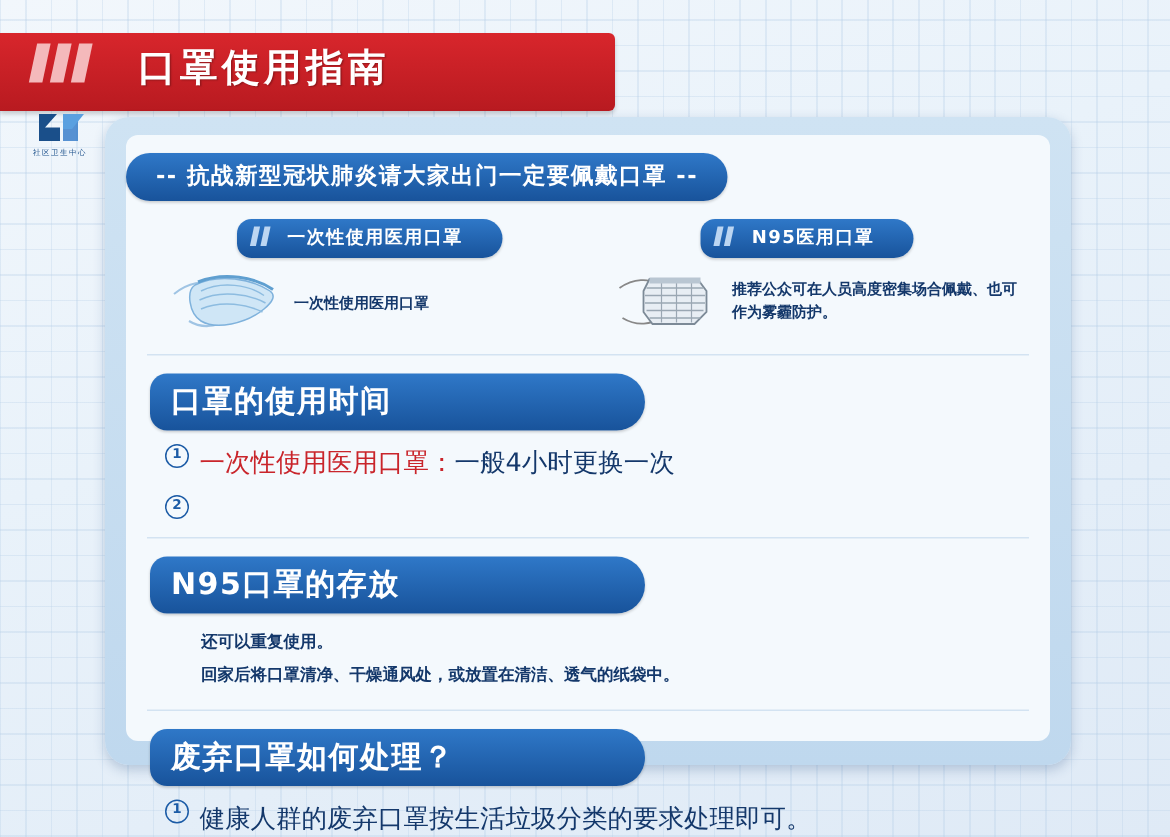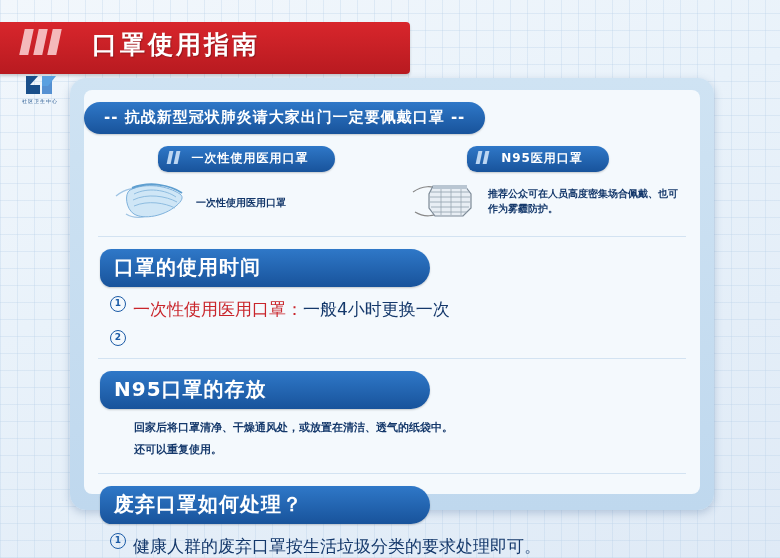--- a/index.html
+++ b/index.html
@@ -385,22 +385,22 @@
             <div class="num">2</div>
           </div>
         </div>
       </div>
 
       <div class="divider"></div>
 
       <div class="section">
         <div class="section-head">N95口罩的存放</div>
         <div class="section-body">
+          <div class="plain-text">还可以重复使用。</div>
           <div class="plain-text">回家后将口罩清净、干燥通风处，或放置在清洁、透气的纸袋中。</div>
-          <div class="plain-text">还可以重复使用。</div>
         </div>
       </div>
 
       <div class="divider"></div>
 
       <div class="section">
         <div class="section-head">废弃口罩如何处理？</div>
         <div class="section-body">
           <div class="row">
             <div class="num">1</div>

